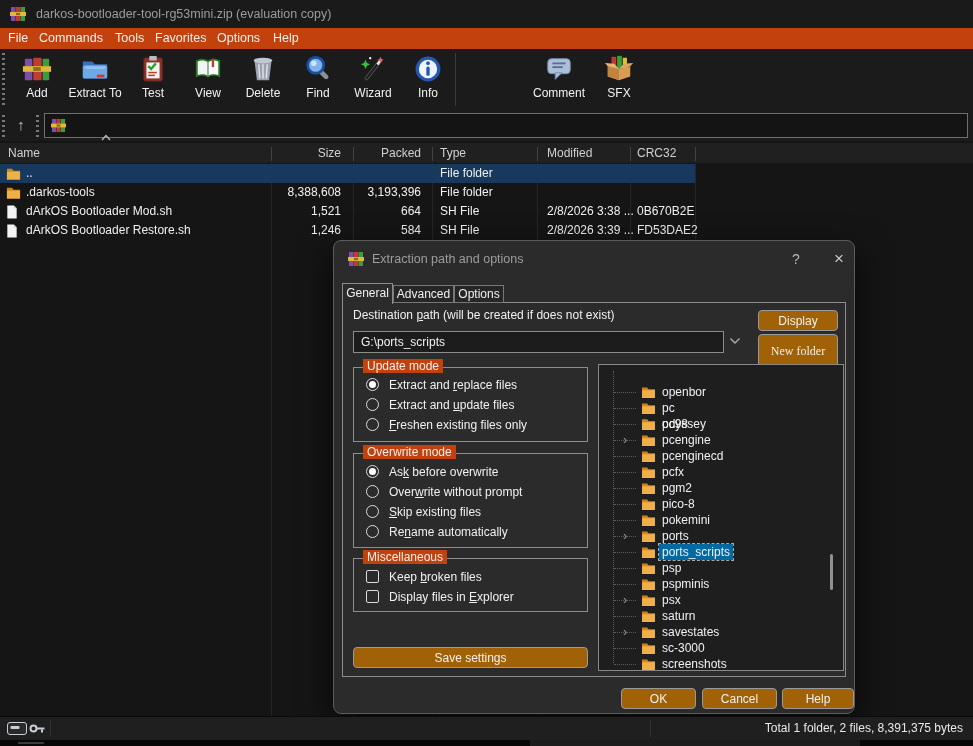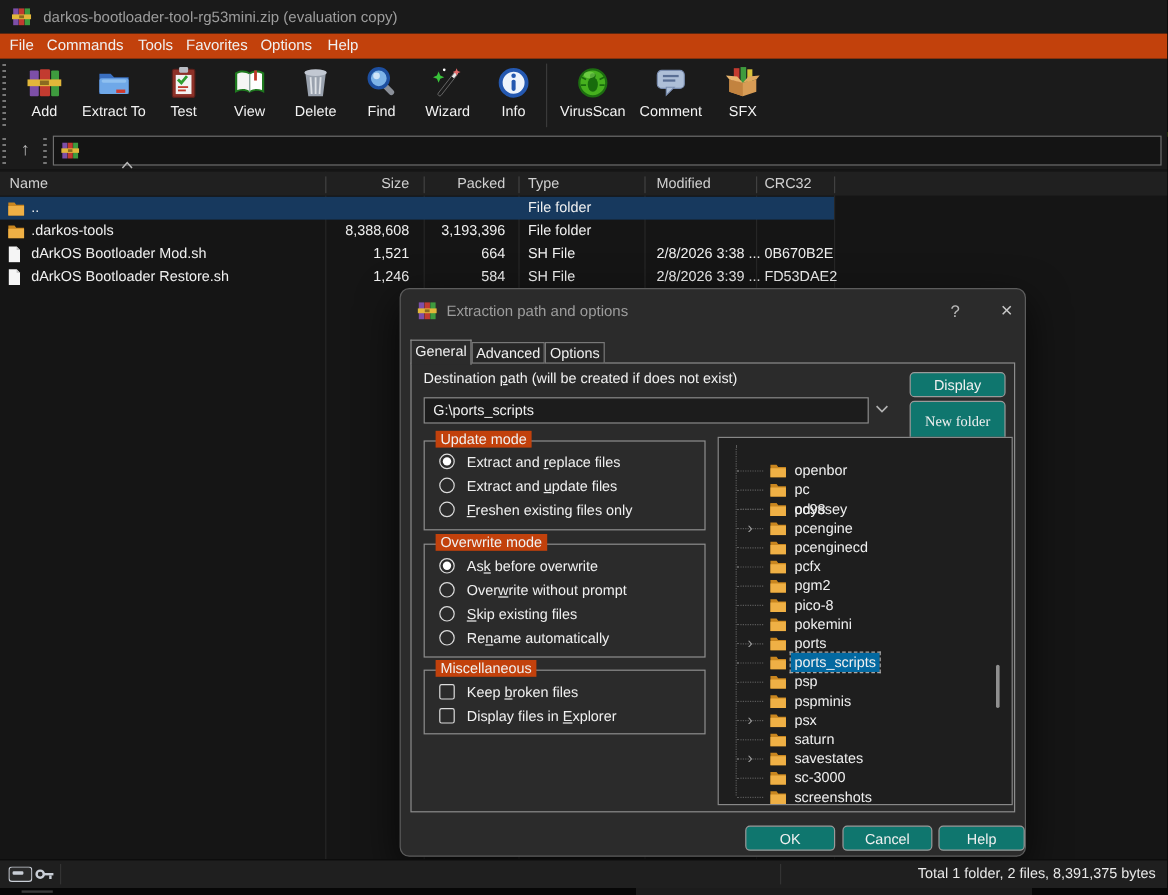--- a/index.html
+++ b/index.html
@@ -44,21 +44,21 @@
   
   #dialog{left:333px;top:240px;width:522px;height:474px;background:#2b2b2b;border:1px solid #5c5c5c;
           border-radius:8px;box-shadow:0 12px 34px rgba(0,0,0,.7);box-sizing:border-box;}
   #dlg-title{left:14px;top:10px;display:flex;align-items:center;gap:8px;color:#9d9d9d;font-size:12.5px;}
   #dlg-help{left:452px;top:8px;width:20px;height:20px;color:#b8b8b8;font-size:14px;text-align:center;line-height:20px;}
   #dlg-close{left:494px;top:7px;width:22px;height:22px;color:#c8c8c8;font-size:17px;text-align:center;line-height:22px;}
   #page-border{left:8px;top:61px;width:504px;height:375px;border:1px solid #8c8c8c;box-sizing:border-box;}
   .tab{position:absolute;box-sizing:border-box;text-align:center;font-size:12px;}
   .tab.active{left:8px;top:42px;width:51px;height:21px;border:1px solid #8c8c8c;border-bottom:none;background:#2b2b2b;z-index:3;line-height:19px;}
   .tab.inactive{top:44px;height:18px;border:1px solid #787878;background:#262626;line-height:16px;z-index:2;}
-  .btn{position:absolute;background:#0f766e;border:1px solid #9a9a9a;border-radius:4px;color:#f0f0f0;
+  .btn{position:absolute;background:#a16207;border:1px solid #9a9a9a;border-radius:4px;color:#f0f0f0;
        font-size:12px;display:flex;align-items:center;justify-content:center;box-sizing:border-box;}
   #combo{left:19px;top:90px;width:371px;height:22px;background:#1c1c1c;border:1px solid #8c8c8c;box-sizing:border-box;
          display:flex;align-items:center;padding-left:7px;}
   #combo-chevron{left:395px;top:96px;}
   .group{position:absolute;border:1px solid #8e8e8e;box-sizing:border-box;}
   .group-label{position:absolute;top:-9px;left:9px;background:#c2410c;padding:0 4px;font-size:12px;color:#f0f0f0;white-space:nowrap;}
   .opt{position:absolute;left:12px;display:flex;align-items:flex-start;gap:10px;height:16px;white-space:nowrap;}
   .radio{width:13px;height:13px;border:1px solid #dcdcdc;border-radius:50%;background:#2b2b2b;position:relative;flex:none;box-sizing:border-box;}
   .radio.sel::after{content:'';position:absolute;inset:2px;border-radius:50%;background:#fff;}
   .check{width:13px;height:13px;border:1px solid #dcdcdc;border-radius:2px;background:#2b2b2b;flex:none;box-sizing:border-box;}
@@ -197,35 +197,20 @@
             <circle cx="16" cy="16" r="11.5" fill="#eef4fc" stroke="#2458b0" stroke-width="3.5"></circle>
             <circle cx="16" cy="9.8" r="2" fill="#2458b0"></circle>
             <rect x="14.2" y="13.2" width="3.6" height="10" rx="1.6" fill="#2458b0"></rect>
           </svg>
         </span>
       <span class="tlabel">Info</span>
     </div>
 
     <div class="tb-sep"></div>
 
-    <div class="tbtn" style="left:462px;width:64px">
-      <span>
-          <svg width="30" height="30" viewBox="0 0 32 32">
-            <circle cx="16" cy="16" r="12" fill="#46b01e" stroke="#1d6e10" stroke-width="2"></circle>
-            <ellipse cx="16" cy="17.5" rx="4.5" ry="6.5" fill="#186c0c"></ellipse>
-            <circle cx="16" cy="10" r="2.5" fill="#186c0c"></circle>
-            <line x1="10" y1="13" x2="6" y2="11" stroke="#186c0c" stroke-width="1.5"></line>
-            <line x1="22" y1="13" x2="26" y2="11" stroke="#186c0c" stroke-width="1.5"></line>
-            <line x1="10" y1="18" x2="5.5" y2="18" stroke="#186c0c" stroke-width="1.5"></line>
-            <line x1="22" y1="18" x2="26.5" y2="18" stroke="#186c0c" stroke-width="1.5"></line>
-            <ellipse cx="13" cy="9" rx="5" ry="3" fill="#8ae05e" opacity="0.55"></ellipse>
-          </svg>
-        </span>
-      <span class="tlabel">VirusScan</span>
-    </div>
     <div class="tbtn" style="left:529px;width:60px">
       <span>
           <svg width="30" height="30" viewBox="0 0 32 32">
             <rect x="4" y="5" width="24" height="16" rx="4" fill="#aebfd8" stroke="#7a8db0"></rect>
             <path d="M12 20 L12 27 L19 20 Z" fill="#aebfd8" stroke="#7a8db0"></path>
             <rect x="9" y="9" width="14" height="2" fill="#5a6f95"></rect>
             <rect x="9" y="13" width="11" height="2" fill="#5a6f95"></rect>
           </svg>
         </span>
       <span class="tlabel">Comment</span>
@@ -413,20 +398,21 @@
       <div class="opt" style="top:11px">
         <span class="check"></span>
         <span>Keep <span class="u">b</span>roken files</span>
       </div>
       <div class="opt" style="top:31px">
         <span class="check"></span>
         <span>Display files in <span class="u">E</span>xplorer</span>
       </div>
     </div>
 
+    <div class="btn" style="left:19px;top:406px;width:235px;height:21px;">Save settings</div>
 
     <div class="abs" id="treebox">
       <div id="tree-guide"></div>
       <div id="tree-items">
           <div class="tree-item" style="top: 3px; margin-top: 48px;">
             <span class="t-stub"></span>
             <span class="t-icon"><svg width="15" height="12" viewBox="0 0 16 13">
                 <path d="M1 1.5 h5.5 l1.5 2 H15 v9.5 H1 Z" fill="#c9861f"></path>
                 <path d="M1 4.5 H15 V13 H1 Z" fill="#efb045"></path>
               </svg></span>

